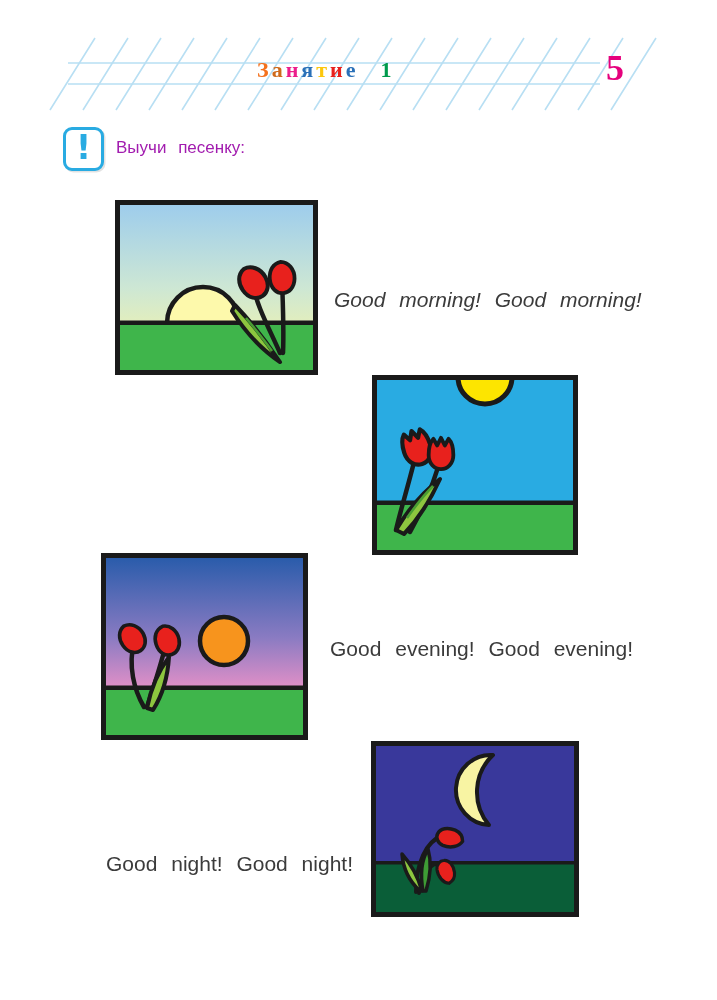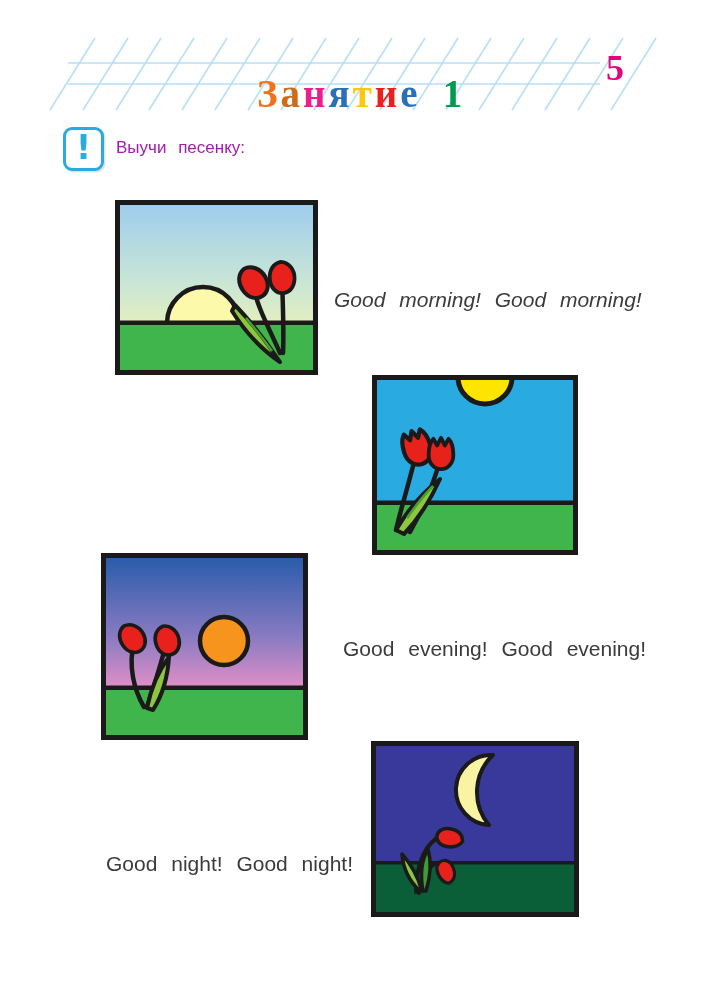--- a/index.html
+++ b/index.html
@@ -11,22 +11,22 @@
     background: #ffffff;
     overflow: hidden;
     font-family: "Liberation Sans", sans-serif;
   }
   
   #guide-pattern { position: absolute; left: 48px; top: 30px; }
   
   #title {
     position: absolute; left: 257px; top: 51px;
     font-family: "Liberation Serif", serif;
-    font-weight: bold; font-size: 39px; line-height: 38px;
-    letter-spacing: 3px; white-space: nowrap; margin-top: 24px;
+    font-weight: bold; font-size: 22px; line-height: 38px;
+    letter-spacing: 3px; white-space: nowrap;
   }
   #lesson-number { margin-left: 22px; letter-spacing: 0; }
   #page-number {
     position: absolute; left: 606px; top: 48px;
     font-family: "Liberation Serif", serif;
     font-weight: bold; font-size: 36px; line-height: 40px;
   }
   
   #instruction-icon {
     position: absolute; left: 63px; top: 127px;
@@ -57,21 +57,21 @@
   #scene-evening { left: 101px; top: 553px; width: 207px; height: 187px; }
   #scene-night   { left: 371px; top: 741px; width: 208px; height: 176px; }
   
   .caption {
     position: absolute;
     font-size: 21px; color: #3b3b3b;
     word-spacing: 8px; white-space: nowrap;
   }
   #caption-morning { left: 334px; top: 288px; font-style: italic; }
   #caption-day     { left: 132px; top: 457px; }
-  #caption-evening { left: 343px; top: 637px; }
+  #caption-evening { left: 330px; top: 637px; }
   #caption-night   { left: 106px; top: 817px; margin-top: 35px; }
 </style>
 </head>
 <body>
 
 <div id="page">
 
   <svg id="guide-pattern" width="612" height="88" viewBox="0 0 612 88">
     <path d="M20 33 H552 M20 54 H552" stroke="#b8dff3" stroke-width="1.6" fill="none"></path>
     <path d="M2 80 L47 8 M35 80 L80 8 M68 80 L113 8 M101 80 L146 8 M134 80 L179 8 M167 80 L212 8 M200 80 L245 8 M233 80 L278 8 M266 80 L311 8 M299 80 L344 8 M332 80 L377 8 M365 80 L410 8 M398 80 L443 8 M431 80 L476 8 M464 80 L509 8 M497 80 L542 8 M530 80 L575 8 M563 80 L608 8" stroke="#b8dff3" stroke-width="1.6" fill="none"></path>

